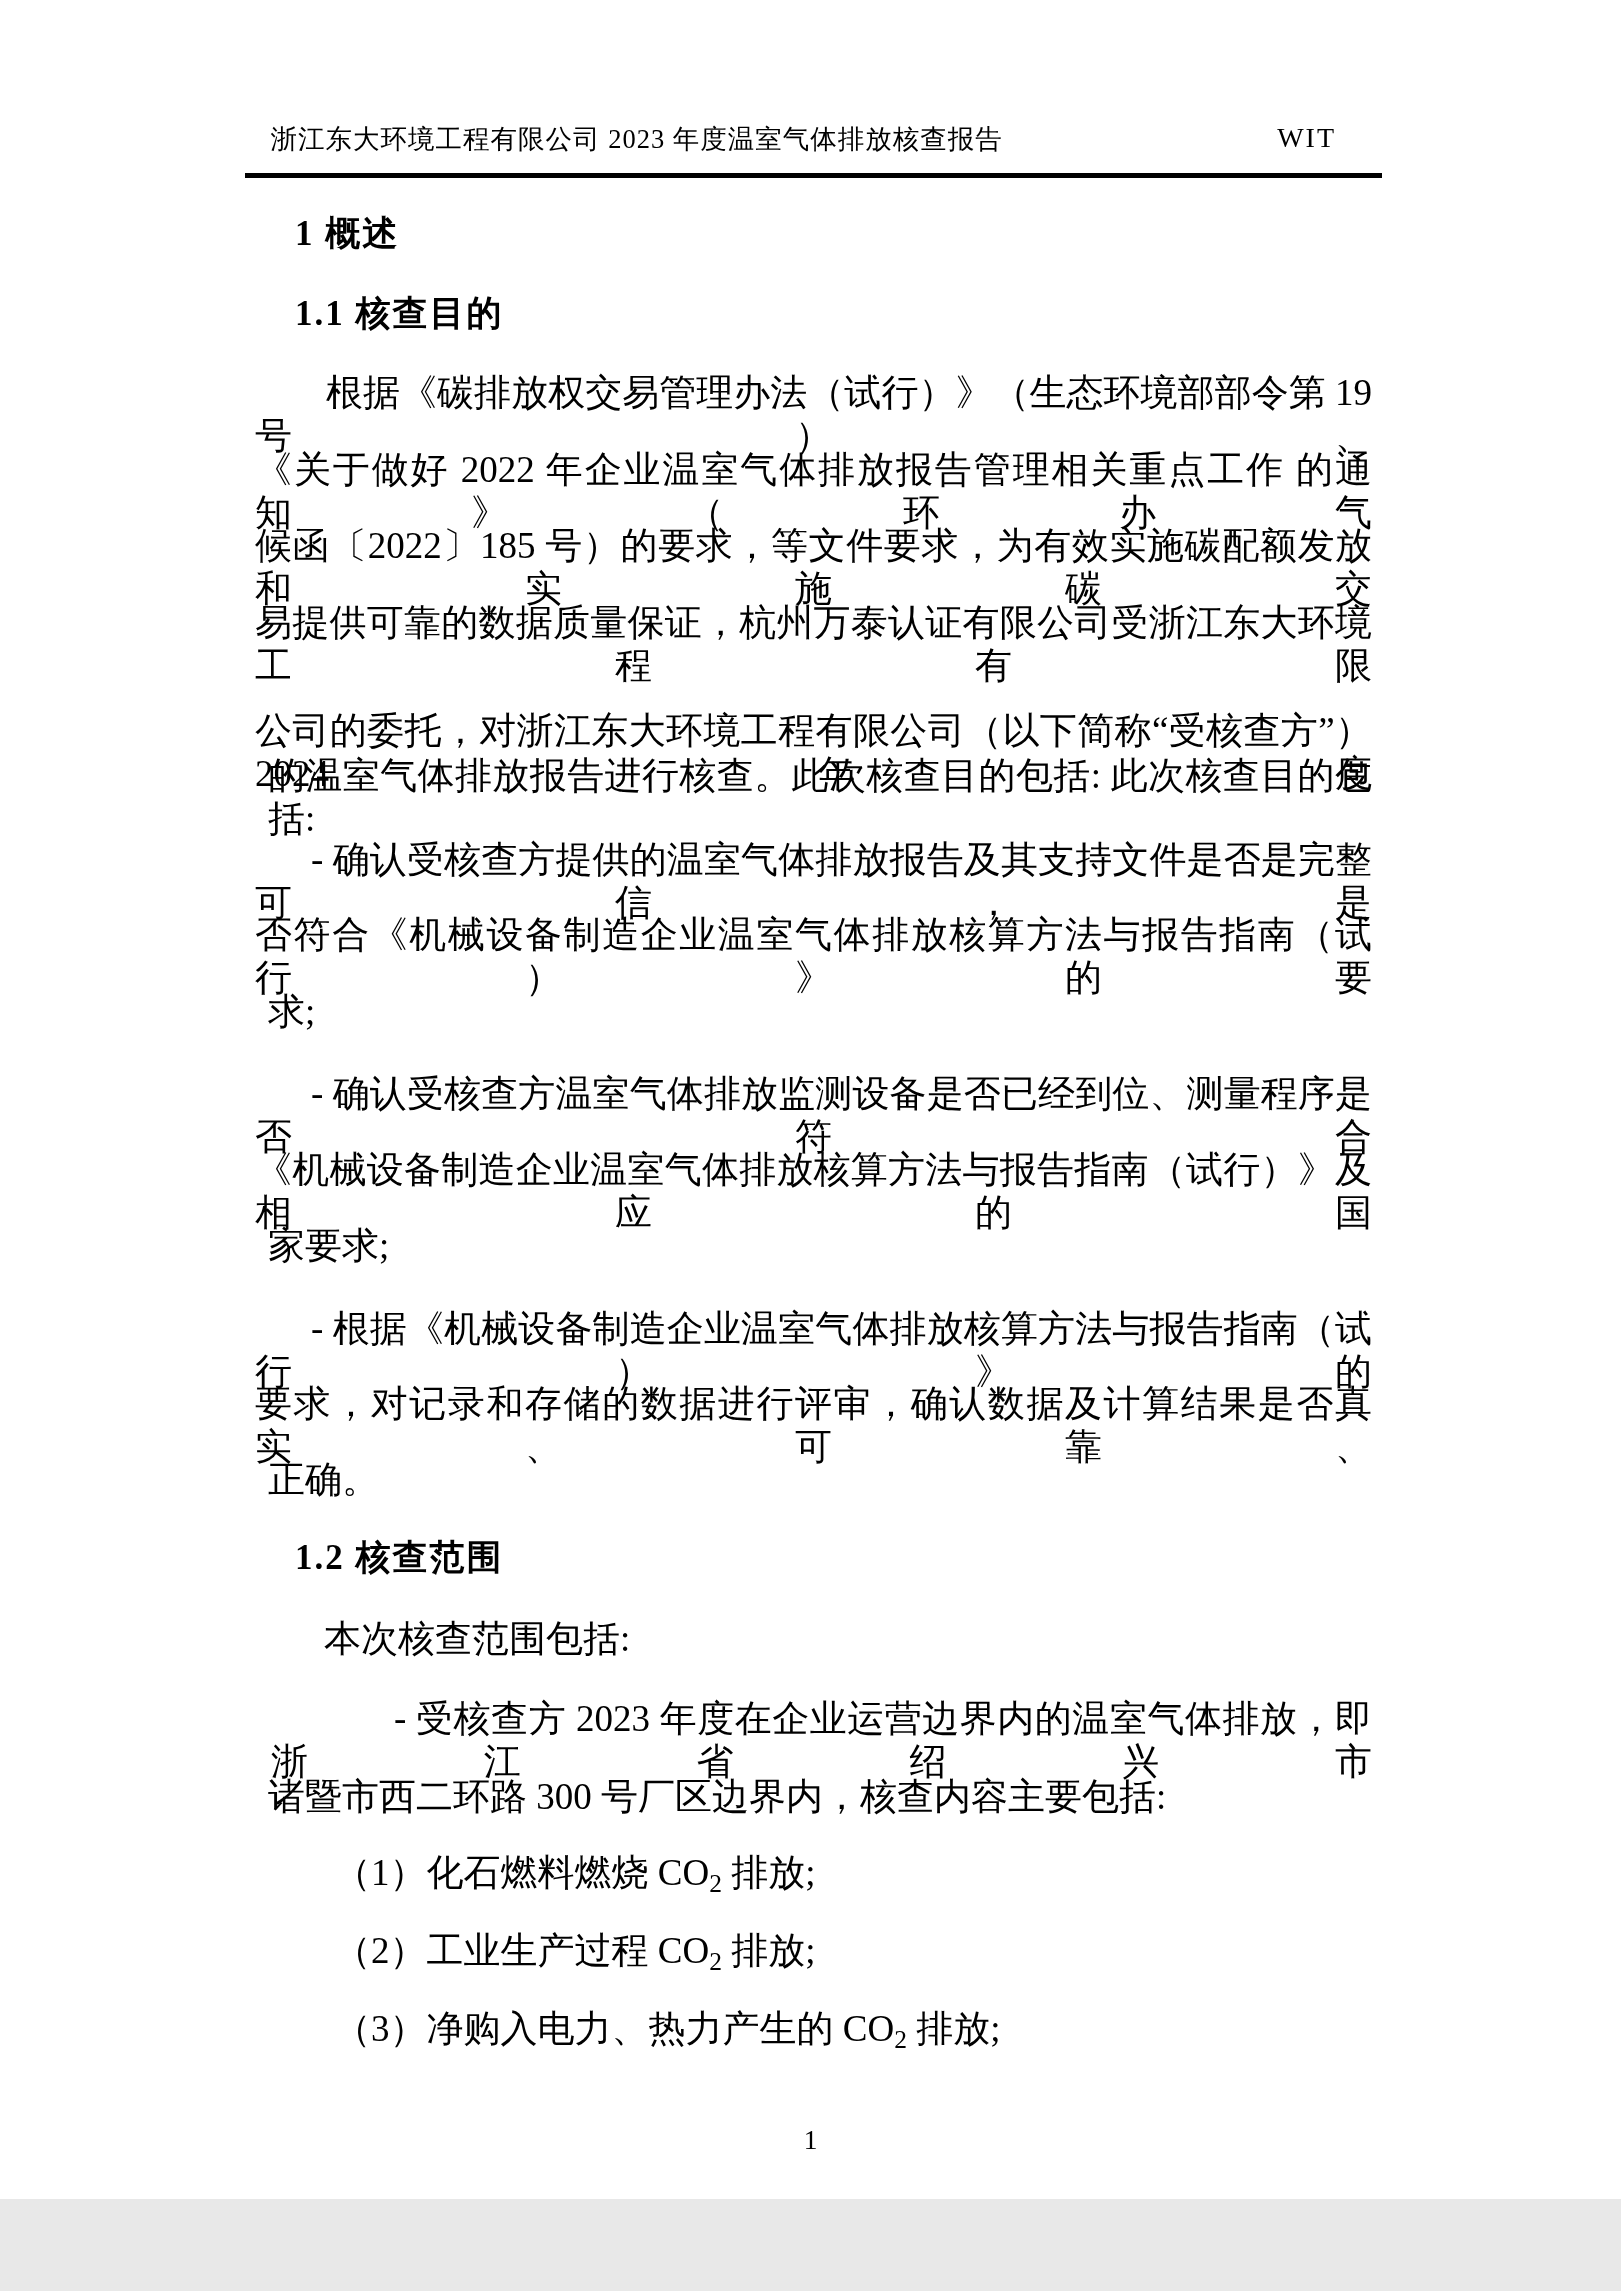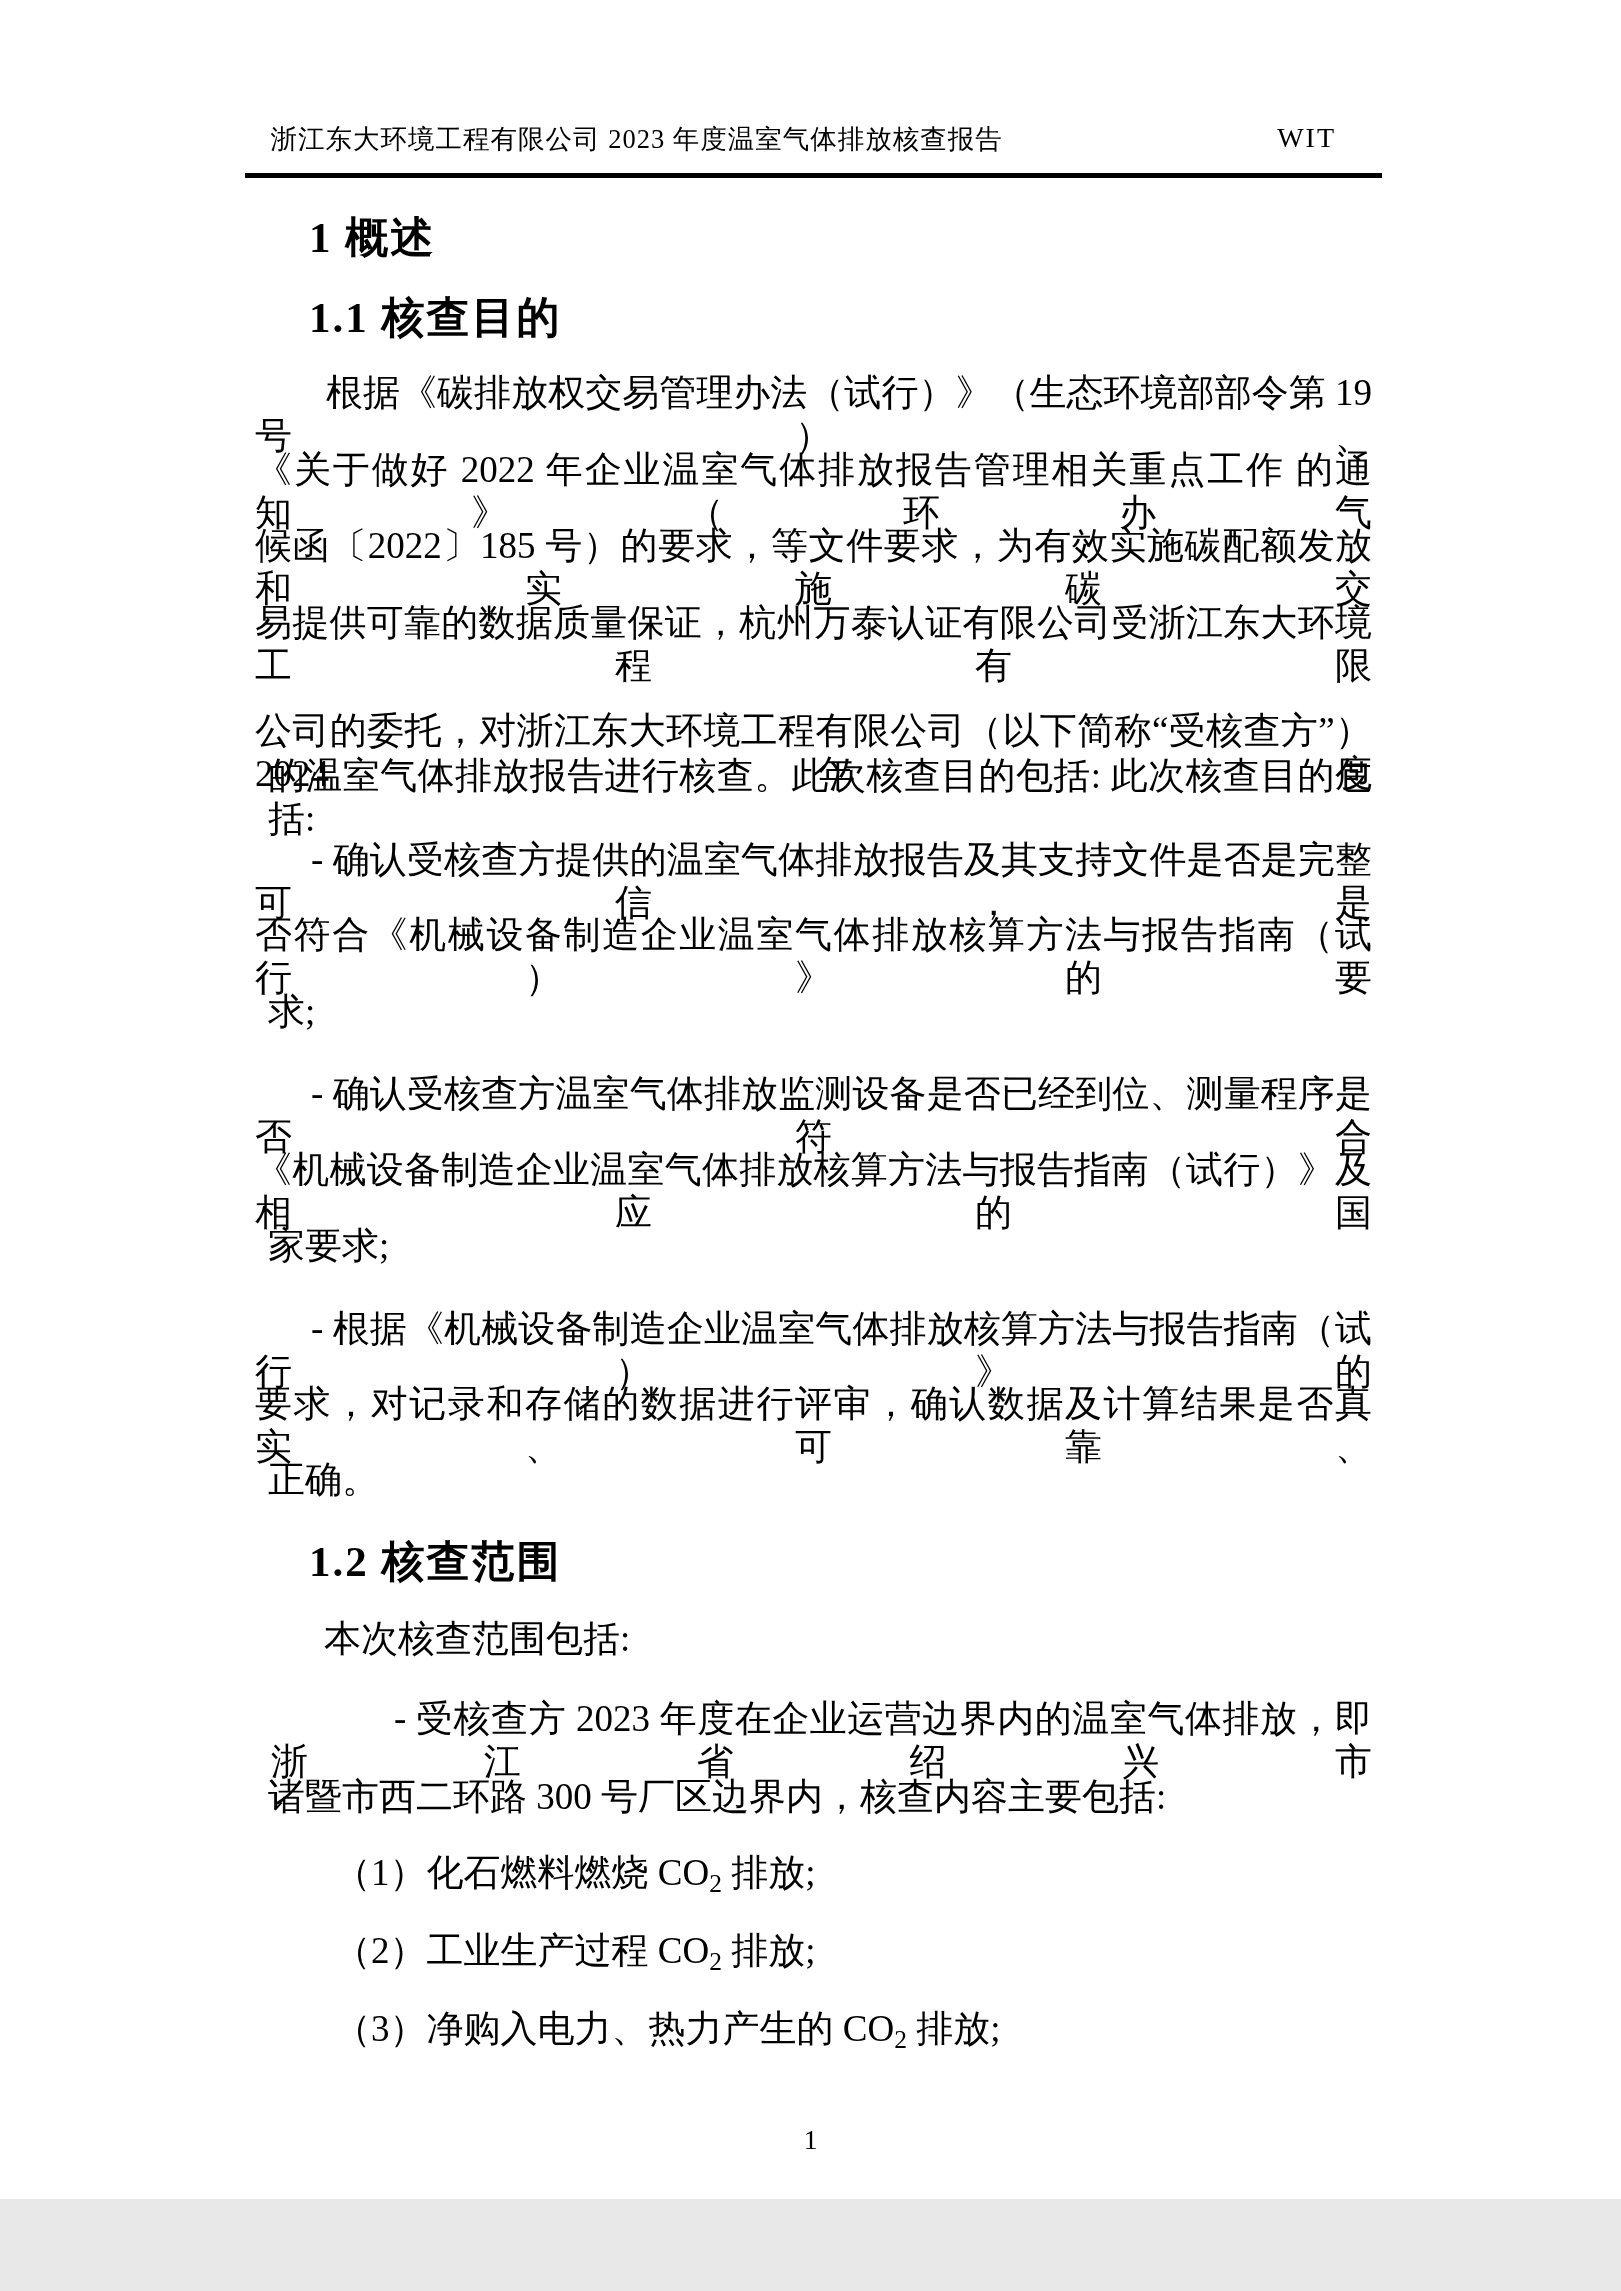--- a/index.html
+++ b/index.html
@@ -20,22 +20,22 @@
   }
   .header-title{padding-left:25.5px;letter-spacing:1px;}
   .header-logo{margin-right:46px;font-size:28px;letter-spacing:2px;}
   .header-rule{
     position:absolute;top:173px;left:245px;width:1137px;height:4.9px;
     background:#000;
   }
   
   .content{position:absolute;left:255px;width:1117px;top:0;}
   .hd{
-    position:absolute;left:54px;right:0;
-    font-size:43px;font-weight:bold;line-height:1;
+    position:absolute;left:40px;right:0;
+    font-size:35px;font-weight:bold;line-height:1;
     letter-spacing:2px;
   }
   .bline{
     position:absolute;left:0;right:0;
     font-size:37px;line-height:1.15;
     text-align:justify;
     text-align-last:justify;
     text-justify:inter-character;
   }
   .bline.plast{text-align-last:left;margin-left:13px;}

